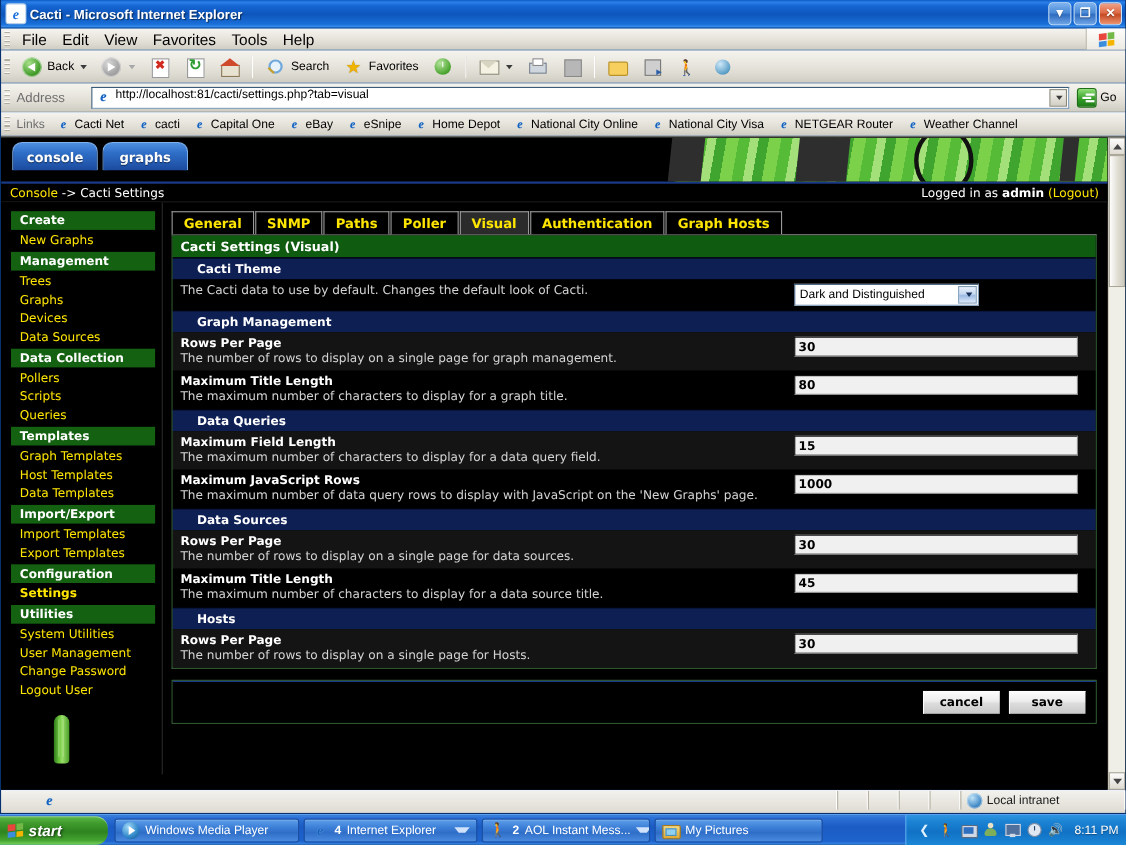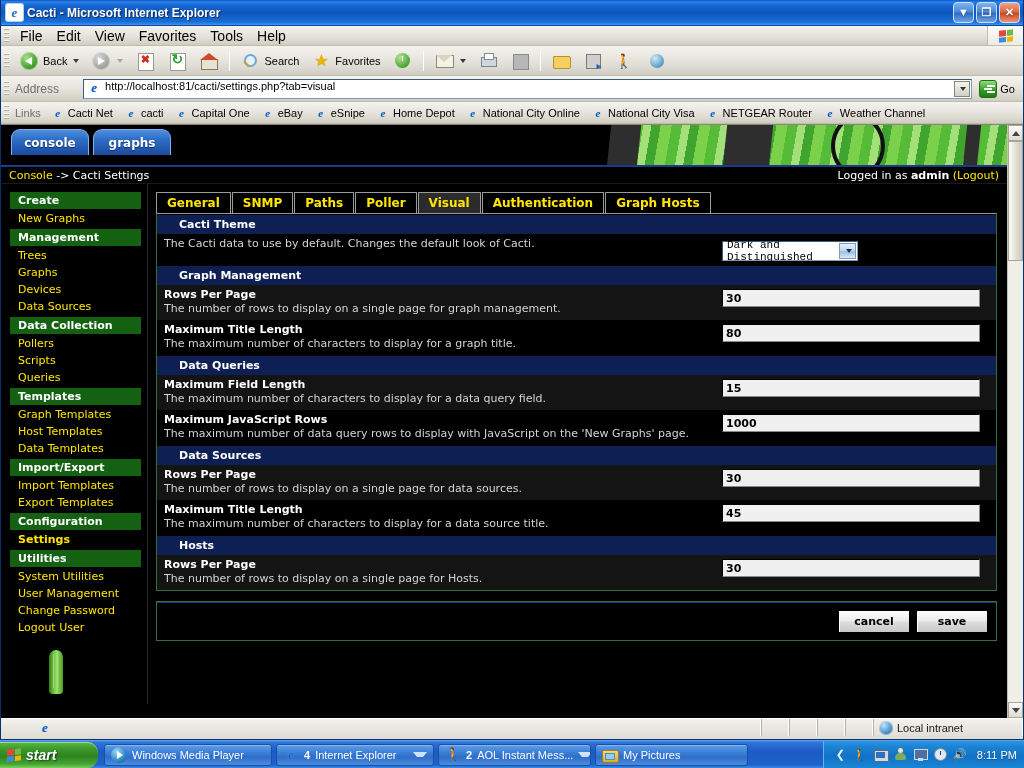--- a/index.html
+++ b/index.html
@@ -455,26 +455,26 @@
   input.txt {
     width: 258px; height: 18px;
     background: #f0f0f0; color: #000;
     border: 1px solid #000;
     border-right-color: #8a8a8a; border-bottom-color: #8a8a8a;
     font-family: "DejaVu Sans", sans-serif;
     font-size: 11px; font-weight: bold;
     padding: 0 3px;
   }
   .xp-select {
-    width: 136px; height: 20px;
+    width: 168px; height: 20px;
     background: #fff; color: #000;
     border: 1px solid #7f9db9;
     border-top-color: #3c5d7a; border-left-color: #3c5d7a;
     display: inline-flex; align-items: center;
-    font-size: 11px; font-family: Liberation Mono, monospace;
+    font-size: 11px; font-family: Liberation Sans, sans-serif;
     padding-left: 4px; position: relative; cursor: pointer;
   }
   .xp-select .sel-drop {
     position: absolute; right: 1px; top: 1px; bottom: 1px; width: 17px;
     background: linear-gradient(to bottom, #e8f0fb 0%, #c6d9f0 45%, #9dbce4 55%, #dce8f8 100%);
     border: 1px solid #7f9db9;
     display: flex; align-items: center; justify-content: center;
   }
   .sel-drop .caret-dn { border-top-color: #16325a; }
 
@@ -892,20 +892,21 @@
             <div class="stab">General</div>
             <div class="stab">SNMP</div>
             <div class="stab">Paths</div>
             <div class="stab">Poller</div>
             <div class="stab active">Visual</div>
             <div class="stab">Authentication</div>
             <div class="stab">Graph Hosts</div>
           </div>
 
           <div class="panel">
+            <div class="panel-title">Cacti Settings (Visual)</div>
 
             <div class="sec-header">Cacti Theme</div>
             <div class="srow odd">
               <div class="sleft">
                 <div class="sdesc">The Cacti data to use by default. Changes the default look of Cacti.</div>
               </div>
               <div class="sright">
                 <div class="xp-select">
                   <span>Dark and Distinguished</span>
                   <span class="sel-drop">

